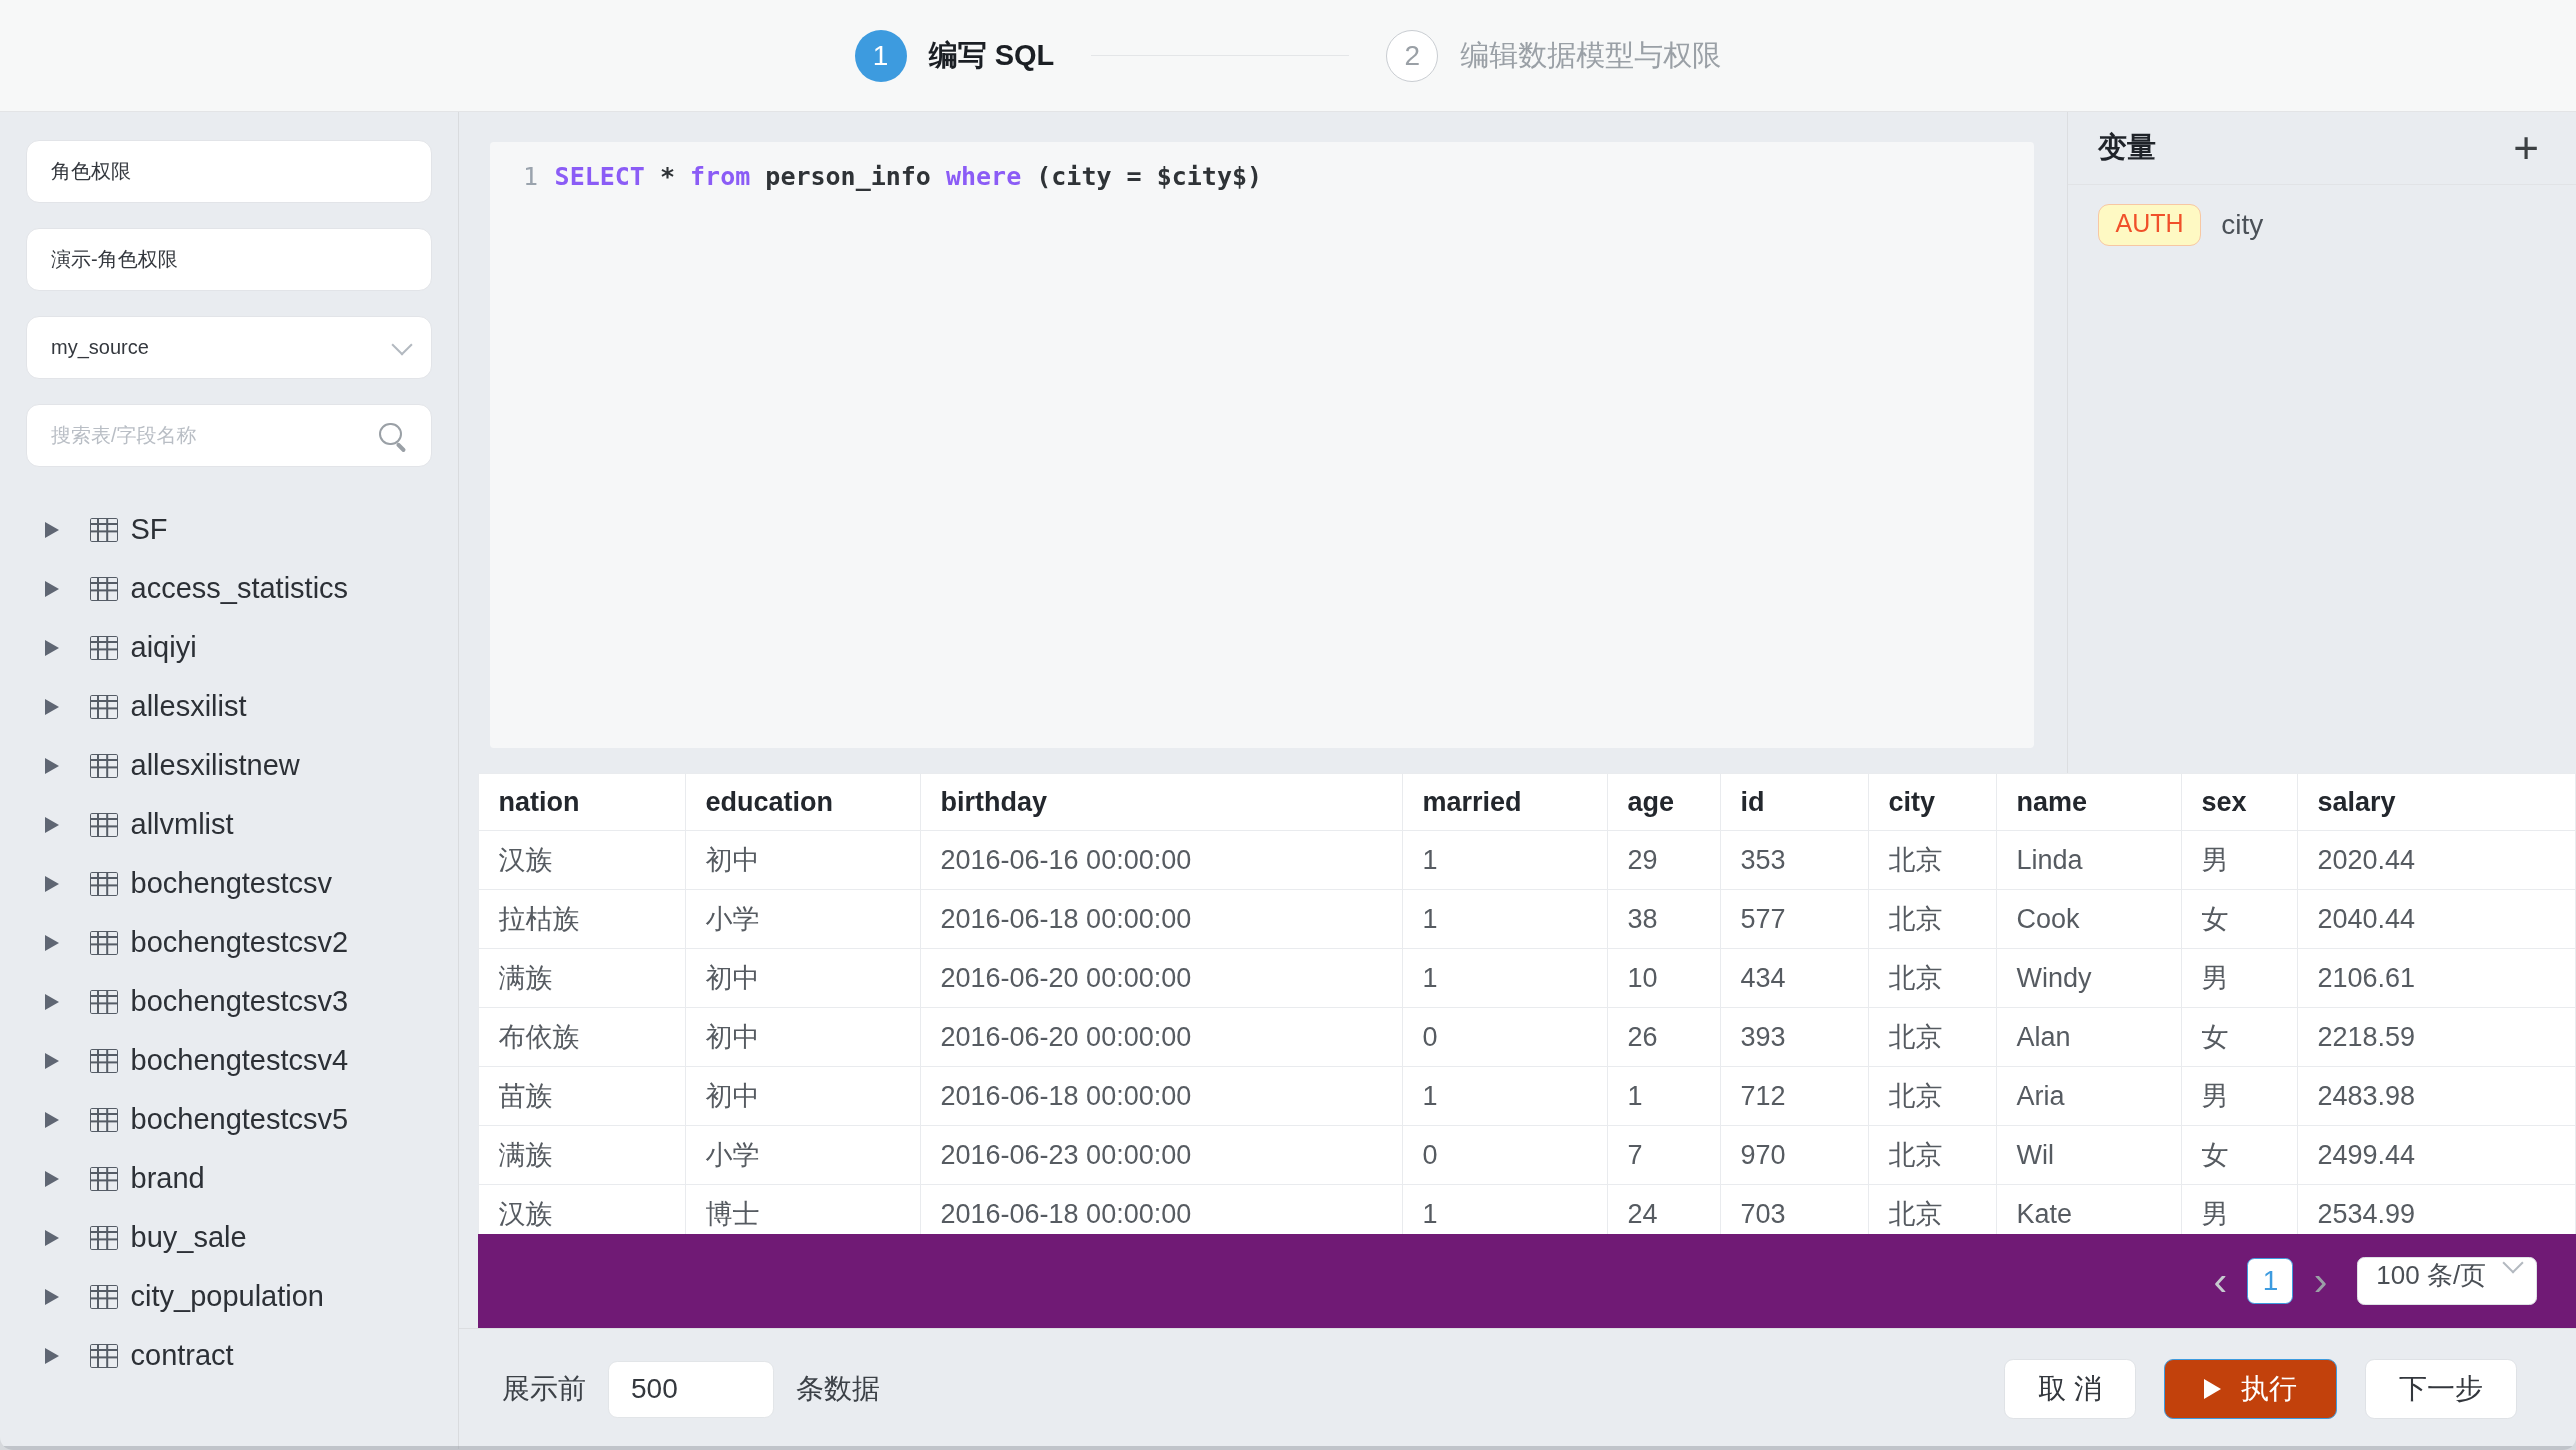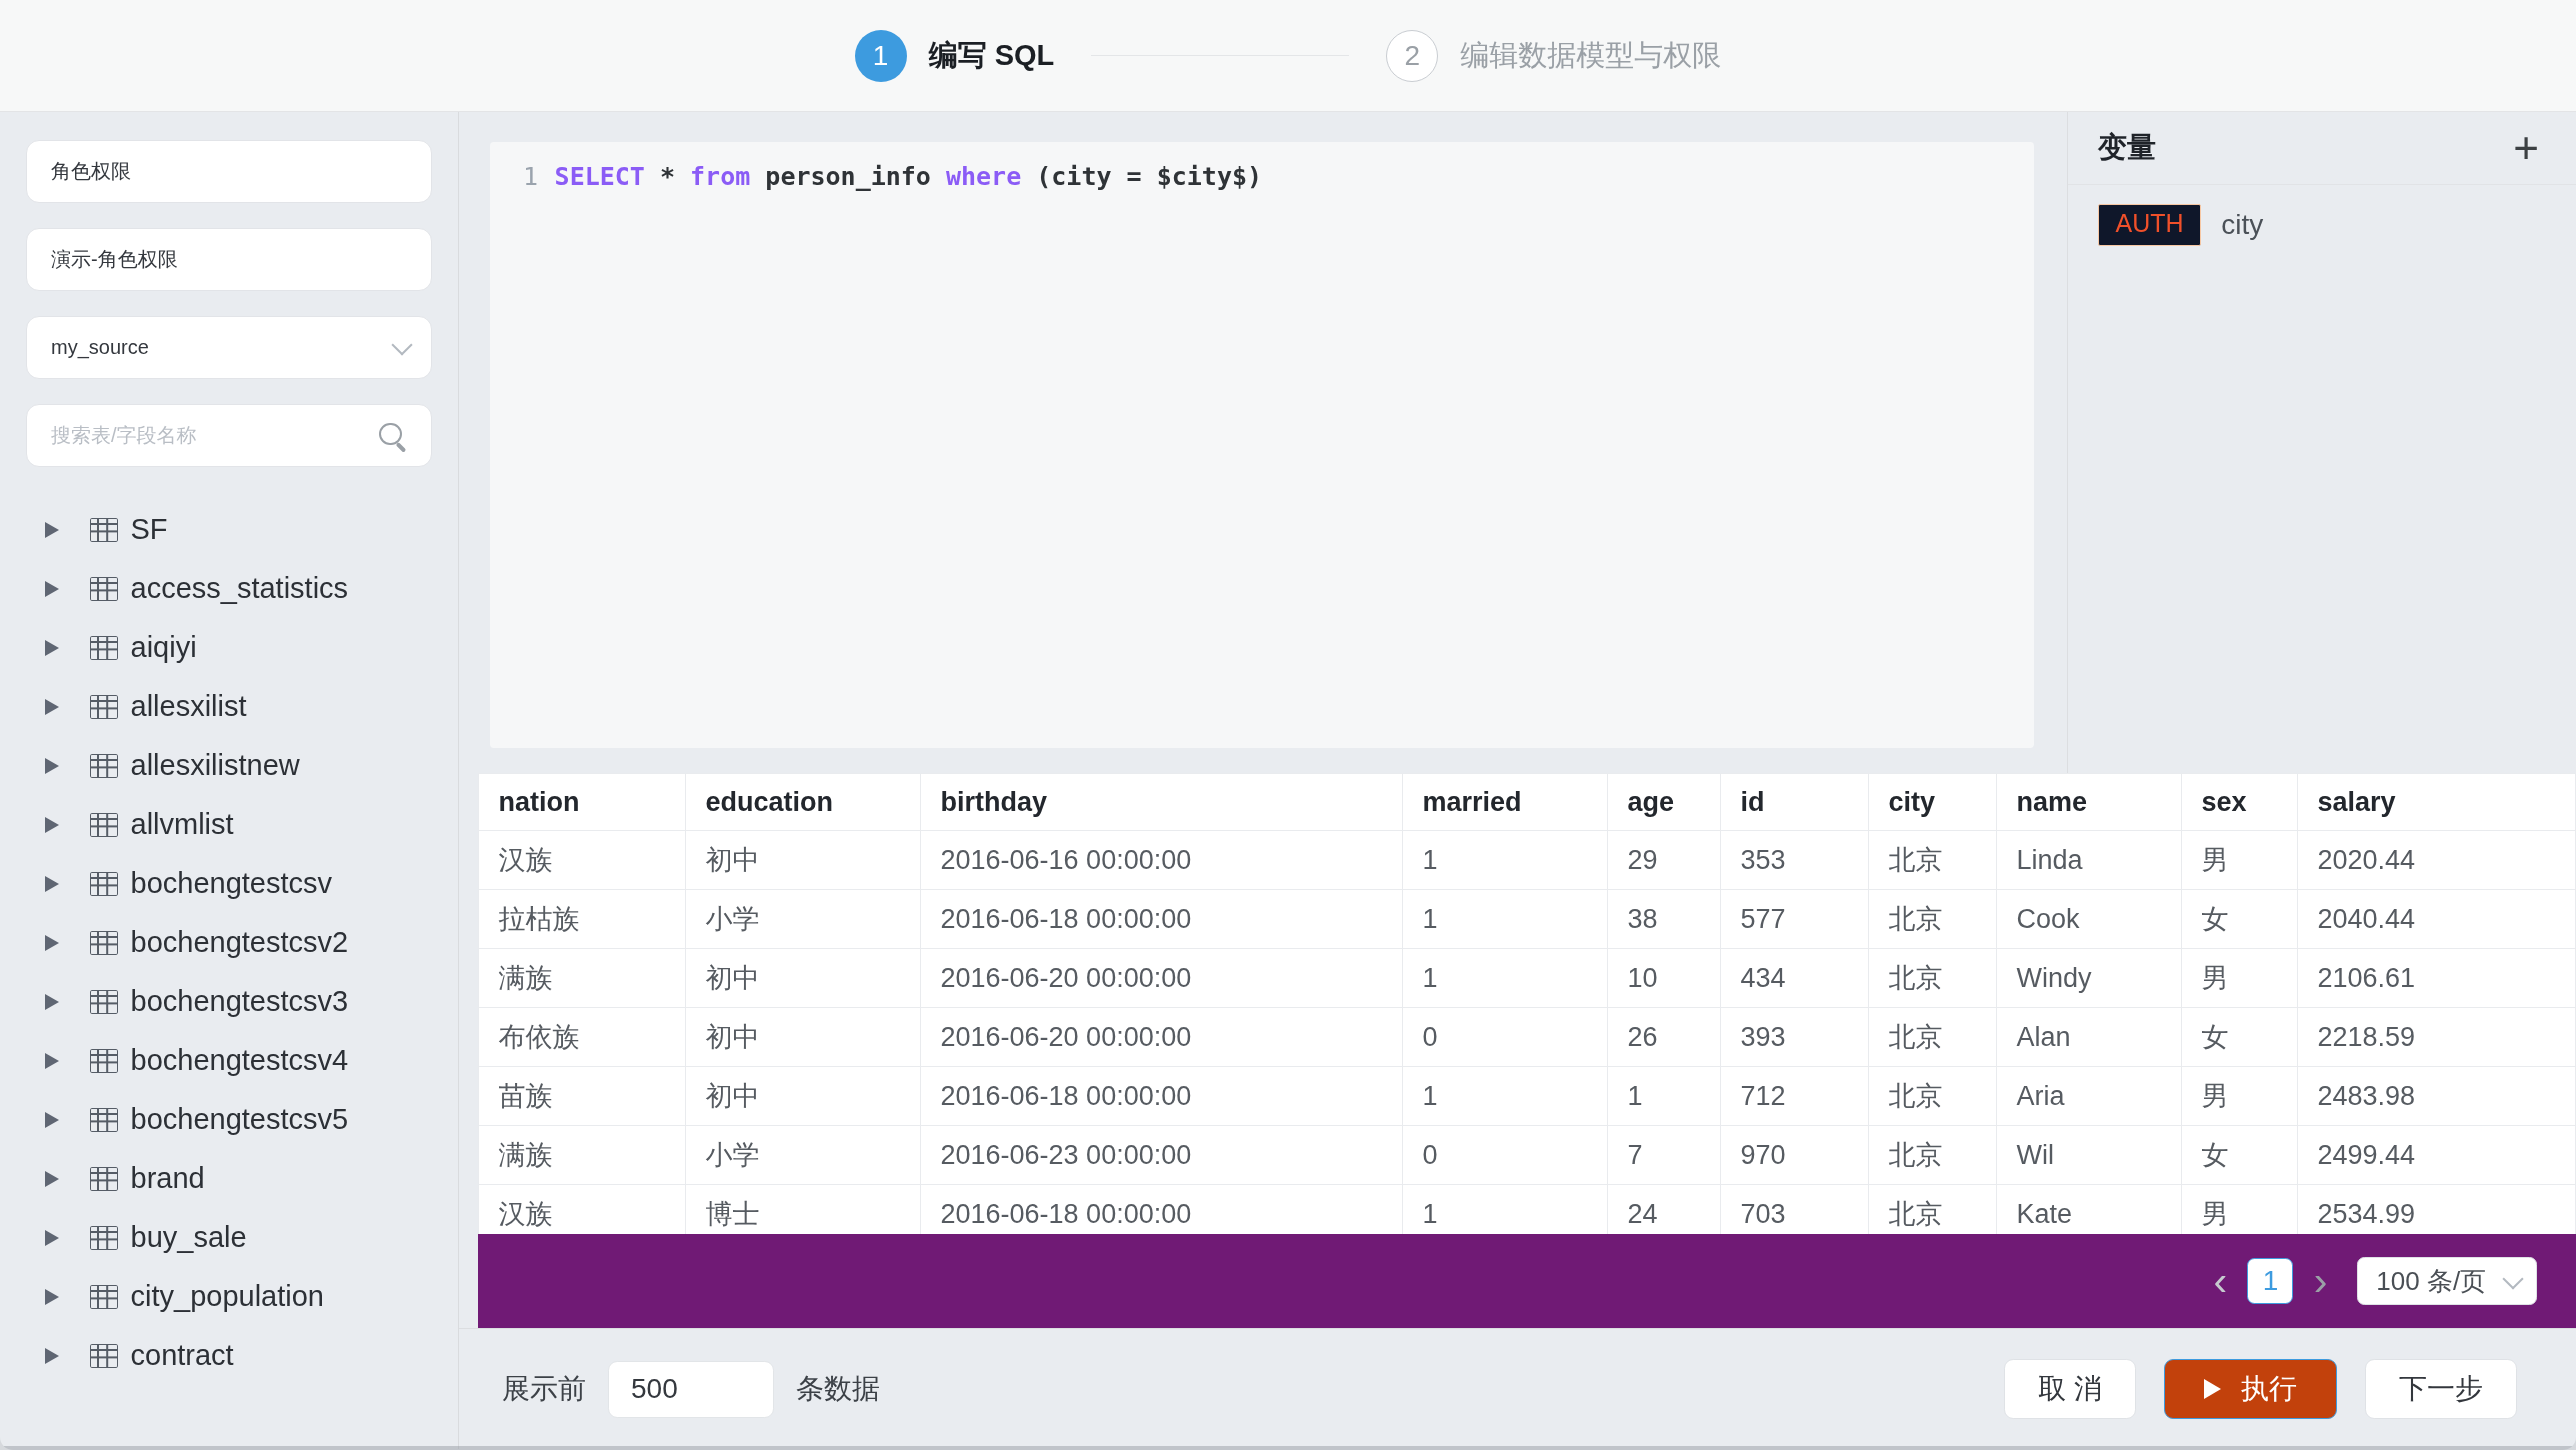--- a/index.html
+++ b/index.html
@@ -65,42 +65,42 @@
   .code{ margin-left:16.6px; font-weight:600; color:#2f3337; white-space:pre; }
   .tok-keyword{ color:#8b5cf6; }
 
   .varpanel{ width:509px; border-left:1.8px solid #dcdee1; }
   .varhead{ height:73px; display:flex; align-items:center; padding:0 37px 0 30px;
          border-bottom:1.8px solid #e1e3e6; }
   .vartitle{ flex:1; font-size:29px; font-weight:bold; color:#1f2329; }
   .plus{ font-size:44px; font-weight:300; color:#3c4043; line-height:1; cursor:pointer; }
   .varlist{ padding:18.5px 0 0 30px; }
   .var-item{ display:flex; align-items:center; }
-  .var-tag{ border:1.8px solid #f7c7a3; background:#0f172a; color:#f0502a; border-radius:2px;
+  .var-tag{ border:1.8px solid #f7c7a3; background:#fef9c3; color:#f0502a; border-radius:11px;
          padding:4.6px 16.6px 6.5px; font-size:25px; }
   .var-name{ margin-left:20px; font-size:28px; color:#4b5158; }
 
   
   .results{ margin-left:18.5px; height:555px; background:#701a75; display:flex; flex-direction:column; }
   .table-clip{ height:461px; overflow:hidden; background:#fff; }
   table{ width:100%; border-collapse:collapse; table-layout:fixed; }
   th,td{ border:1.8px solid #e9ebee; text-align:left; padding:0 20px; font-size:27px;
          overflow:hidden; white-space:nowrap; }
   th{ height:57px; color:#23272d; font-weight:600; background:#fff; }
   td{ height:59px; color:#565b61; }
   .pager{ flex:1; display:flex; align-items:center; justify-content:flex-end;
          padding-right:39px; }
   .pg-arrow{ font-size:41px; line-height:1; padding:0 11px; cursor:pointer; }
   .pg-arrow.prev{ color:#c6cacf; }
   .pg-arrow.next{ color:#9aa0a6; }
   .pg-cur{ width:46px; height:46px; border:1.8px solid #3d9bdf; border-radius:7.4px; color:#3d9bdf;
          display:flex; align-items:center; justify-content:center; font-size:28px; margin:0 9.2px;
          background:#fff; cursor:pointer; }
   .pg-size{ height:48px; border:1.8px solid #dfe2e6; border-radius:7.4px; background:#fff;
-         display:flex; align-items:center; padding:0 18.5px; margin-left:18.5px; font-size:26px;
+         display:flex; padding:0 18.5px; margin-left:18.5px; font-size:26px;
          color:#4a4f55; cursor:pointer; }
   .pg-size .chev{ margin-left:16.6px; }
 
   
   .footer{ flex:1; border-top:1.8px solid #dcdee1; display:flex; 
          justify-content:space-between; padding:0 59px 0 43px; }
   .limit{ display:flex; align-items:center; font-size:28px; color:#3c4147; }
   .limit-input{ width:166px; height:57px; background:#fff; border:1.8px solid #e2e5e8;
          border-radius:9.2px; display:flex; align-items:center; padding-left:22px; margin:0 22px;
          font-size:28px; color:#34383e; }

